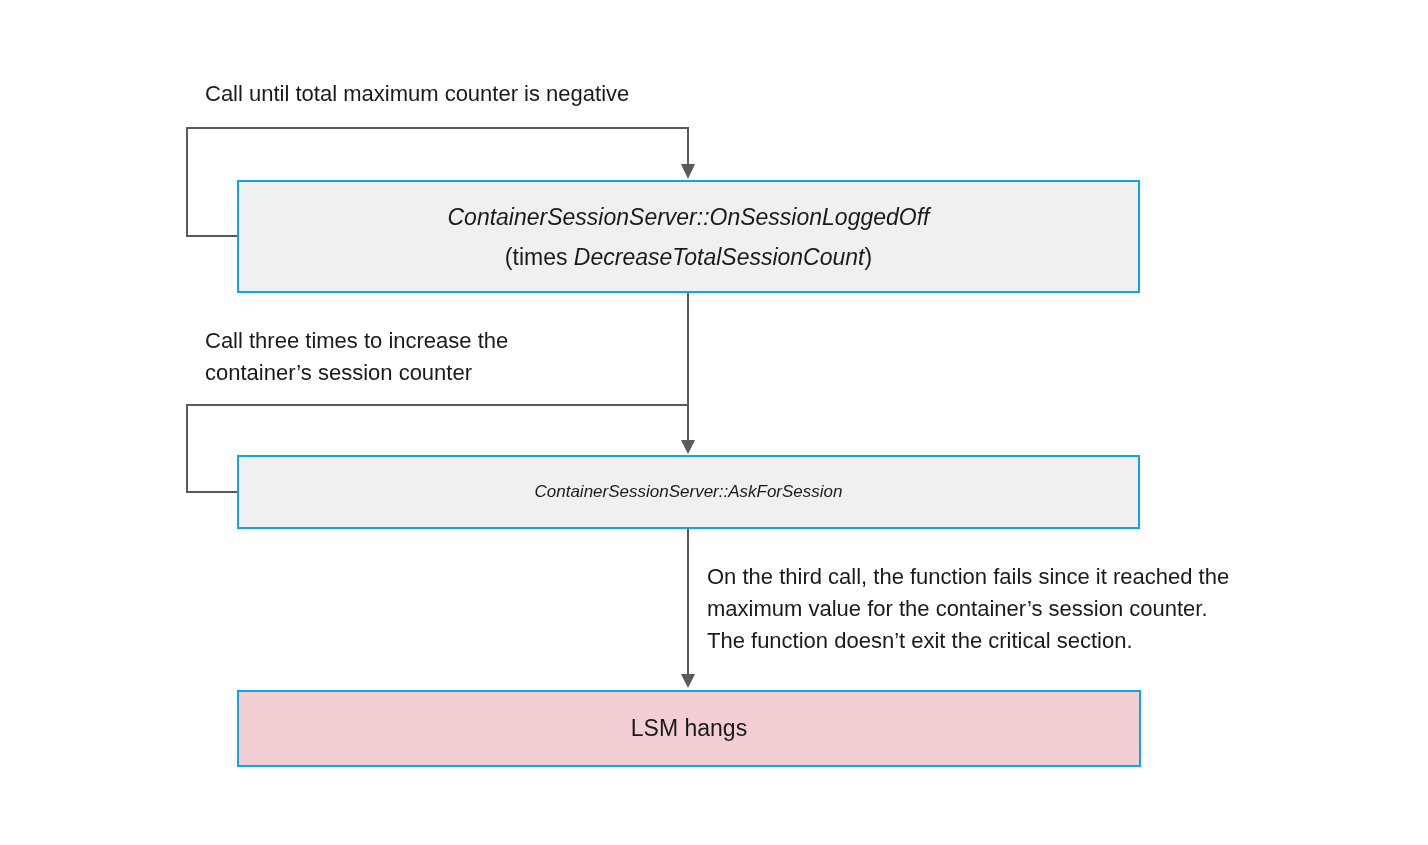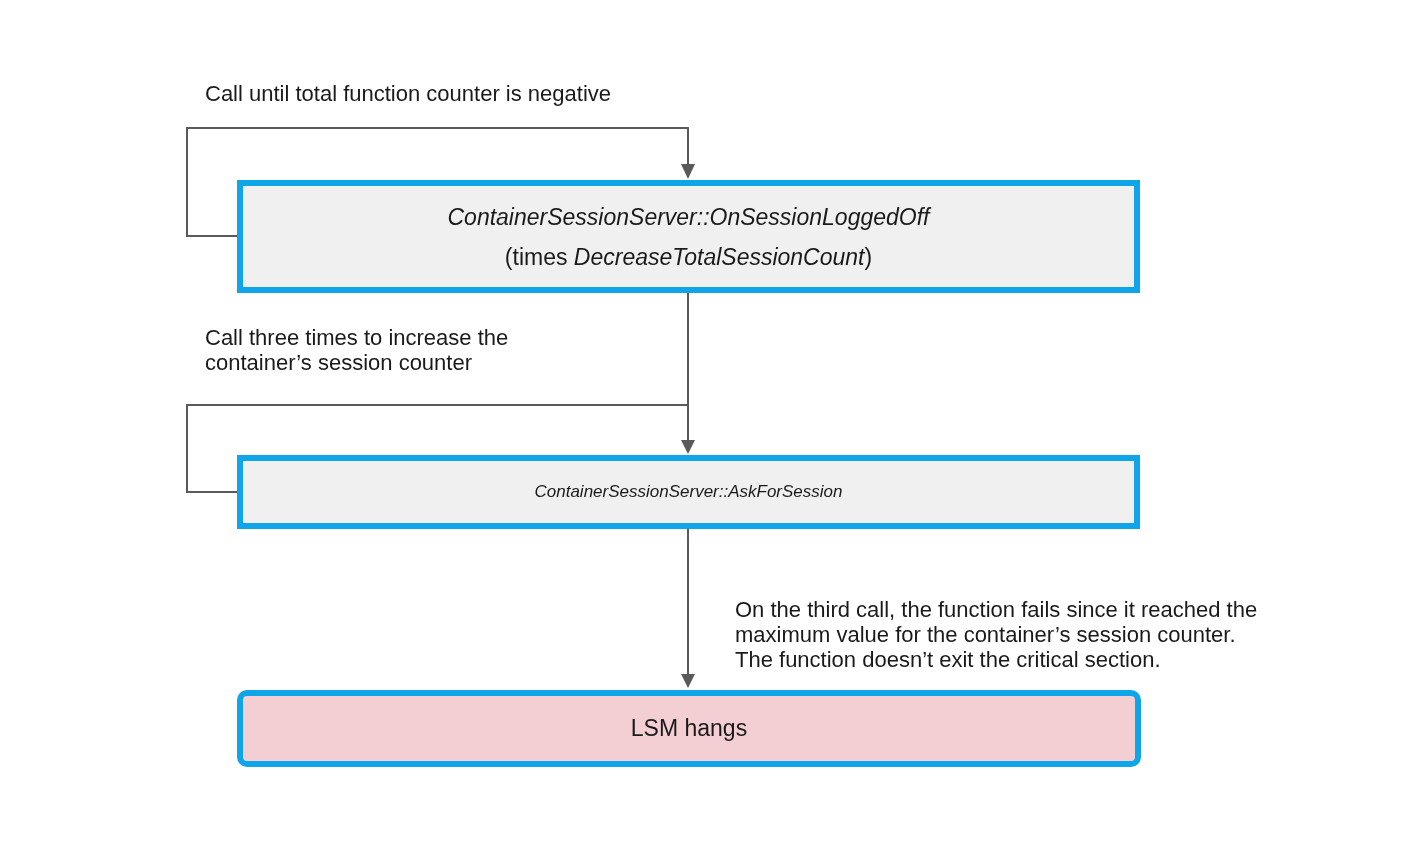--- a/index.html
+++ b/index.html
@@ -19,21 +19,21 @@
   #wires {
     position: absolute;
     left: 0;
     top: 0;
     width: 1428px;
     height: 845px;
   }
   .node {
     position: absolute;
     box-sizing: border-box;
-    border: 6px solid #0ea5e9;
+    border: 2px solid #0ea5e9;
     display: flex;
     flex-direction: column;
     align-items: center;
     justify-content: center;
     text-align: center;
   }
   .node.gray { background: #f0f0f0; }
   .node.pink { background: #f3ced2; }
   .node-box1 {
     left: 237px; top: 180px;
@@ -43,41 +43,39 @@
   }
   .node-box2 {
     left: 237px; top: 455px;
     width: 903px; height: 74px;
     font-size: 17px;
   }
   .node-box3 {
     left: 237px; top: 690px;
     width: 904px; height: 77px;
     font-size: 23px;
-    border-radius: 10px;
   }
   .italic { font-style: italic; }
   .upright { font-style: normal; }
   .flow-label {
     position: absolute;
     font-size: 22px;
-    line-height: 25px;
+    line-height: 32px;
     white-space: pre-line;
   }
   .label-loop1 {
     left: 205px; top: 80px;
     line-height: 28px;
   }
   .label-loop2 {
     left: 205px; top: 325px;
   }
   .label-annotation {
-    left: 735px; top: 561px;
+    left: 707px; top: 561px;
     width: 620px;
-    margin-top: 36px;
   }
 </style>
 </head>
 <body>
 
 <div id="canvas">
 
   <svg id="wires" viewBox="0 0 1428 845" xmlns="http://www.w3.org/2000/svg">
 
     <polyline points="237,236 187,236 187,128 688,128 688,166" fill="none" stroke-width="2" stroke="#5a5a5a"></polyline>
@@ -85,21 +83,21 @@
 
     <line x1="688" y1="293" x2="688" y2="442" stroke-width="2" stroke="#5a5a5a"></line>
     <polygon points="681,440 695,440 688,454" fill="#5a5a5a"></polygon>
 
     <polyline points="237,492 187,492 187,405 688,405" fill="none" stroke-width="2" stroke="#5a5a5a"></polyline>
 
     <line x1="688" y1="529" x2="688" y2="676" stroke-width="2" stroke="#5a5a5a"></line>
     <polygon points="681,674 695,674 688,688" fill="#5a5a5a"></polygon>
   </svg>
 
-  <div class="flow-label label-loop1">Call until total function counter is negative</div>
+  <div class="flow-label label-loop1">Call until total maximum counter is negative</div>
 
   <div class="node gray node-box1">
     <div class="italic">ContainerSessionServer::OnSessionLoggedOff</div>
     <div>
       <span class="upright">(times </span><span class="italic">DecreaseTotalSessionCount</span><span class="upright">)</span>
     </div>
   </div>
 
   <div class="flow-label label-loop2">Call three times to increase the
 container’s session counter</div>

